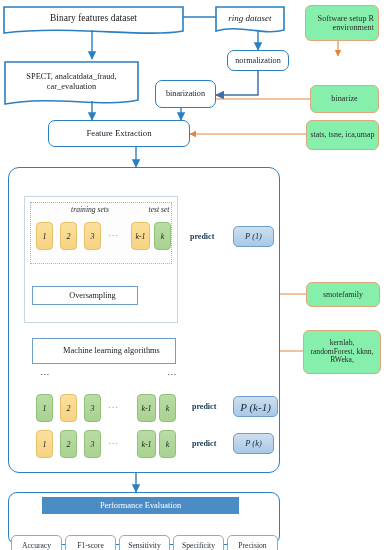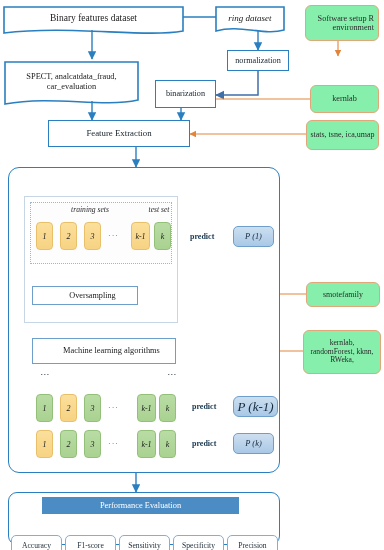--- a/index.html
+++ b/index.html
@@ -24,21 +24,21 @@
     display: flex;
     align-items: center;
     justify-content: center;
     text-align: center;
     line-height: 1.15;
     z-index: 3;
   }
   
   .blue-round {
     border: 1.6px solid #2a7fc0;
-    border-radius: 0;
+    border-radius: 7px;
     background: #ffffff;
     color: #15212b;
   }
   .blue-rect {
     border: 1.6px solid #2a7fc0;
     background: #ffffff;
     padding-left: 15px;
   }
   
   .doc-label {
@@ -238,21 +238,21 @@
 
 <div class="node blue-round" style="left:227px; top:50px; width:62px; height:21px; font-size:8.2px;">
   <span>normalization</span>
 </div>
 
 <div class="node blue-round" style="left:155px; top:80px; width:61px; height:28px; font-size:8.2px;">
   <span>binarization</span>
 </div>
 
 <div class="node orange-box" style="left:310px; top:85px; width:69px; height:28px; font-size:8.2px;">
-  <span>kernlab</span>
+  <span>binarize</span>
 </div>
 
 <div class="node blue-round" style="left:48px; top:120px; width:142px; height:27px; font-size:8.8px;">
   <span>Feature Extraction</span>
 </div>
 
 <div class="node orange-box" style="left:306px; top:120px; width:73px; height:30px; font-size:8px; flex-direction:row;">
   <span>stats, tsne, ica,</span>
   <span>umap</span>
 </div>
@@ -332,21 +332,21 @@
 <div class="fold train-g" style="left:137px; top:394px; width:19px; height:28px; font-size:8px;">
     <span>k-1</span>
   </div>
 <div class="fold train-g" style="left:159px; top:394px; width:17px; height:28px; font-size:8px;">
     <span>k</span>
   </div>
 
 <div class="predict-label" style="left:192px; top:402px; font-size:8px;">
   <span>predict</span>
 </div>
-<div class="plabel" style="left:233px; top:396px; width:45px; height:21px; font-size:13px;border-radius:6px;">
+<div class="plabel" style="left:233px; top:396px; width:45px; height:21px; font-size:11px;">
   <span>P (k-1)</span>
 </div>
 
 <div class="fold train-y" style="left:36px; top:430px; width:17px; height:28px; font-size:8px;">
     <span>1</span>
   </div>
 <div class="fold train-g" style="left:60px; top:430px; width:17px; height:28px; font-size:8px;">
     <span>2</span>
   </div>
 <div class="fold train-g" style="left:84px; top:430px; width:17px; height:28px; font-size:8px;">

